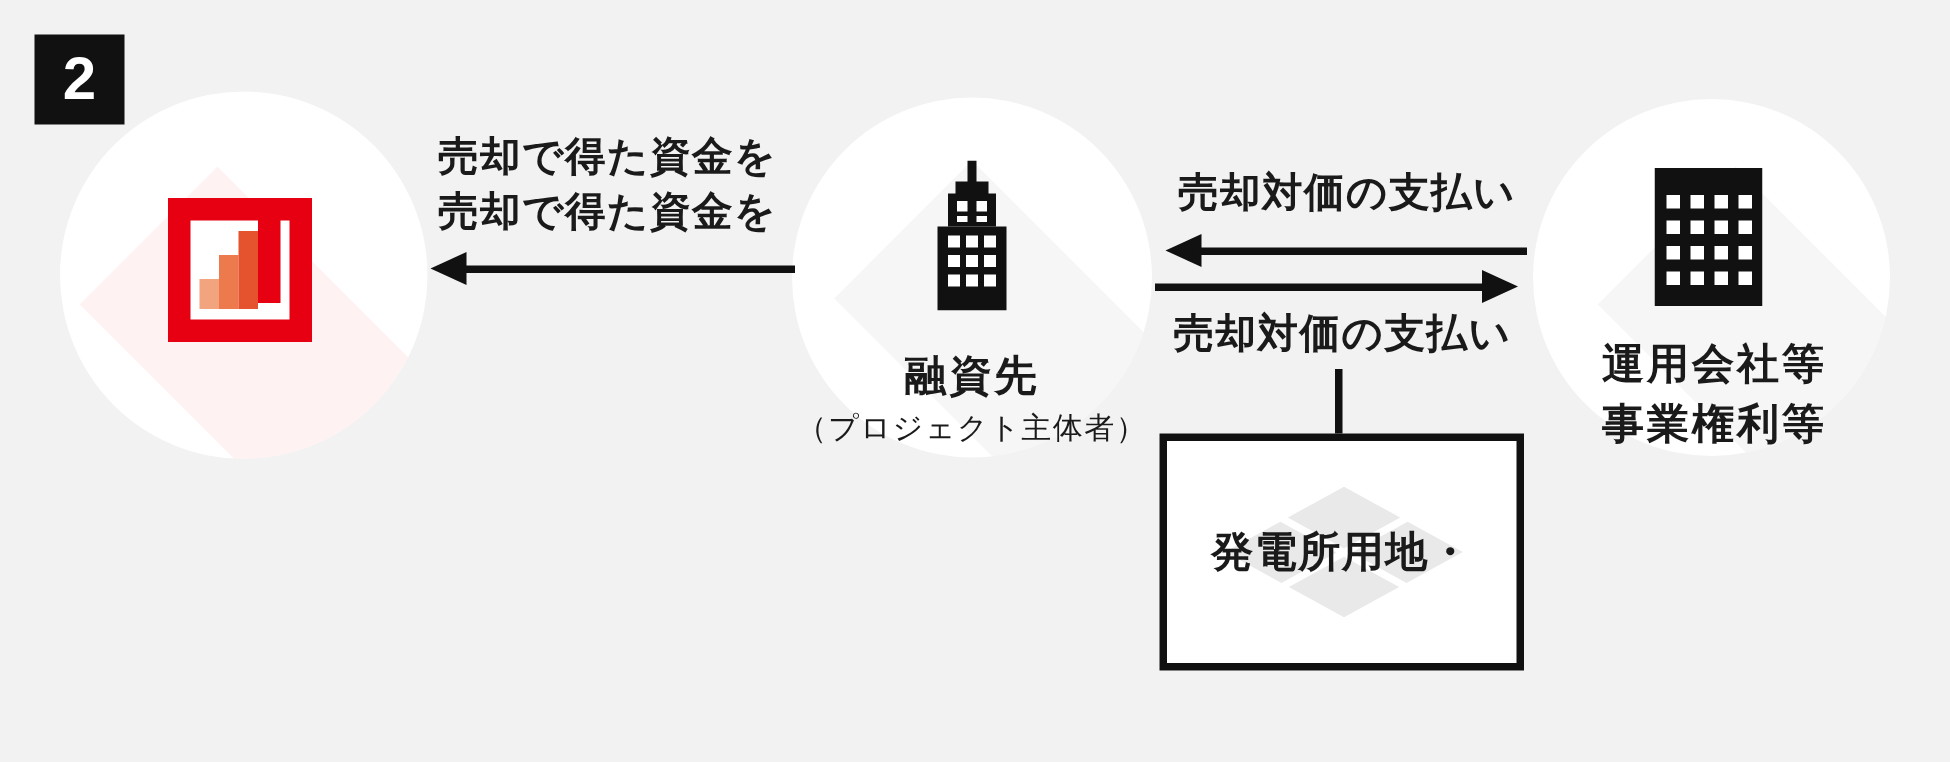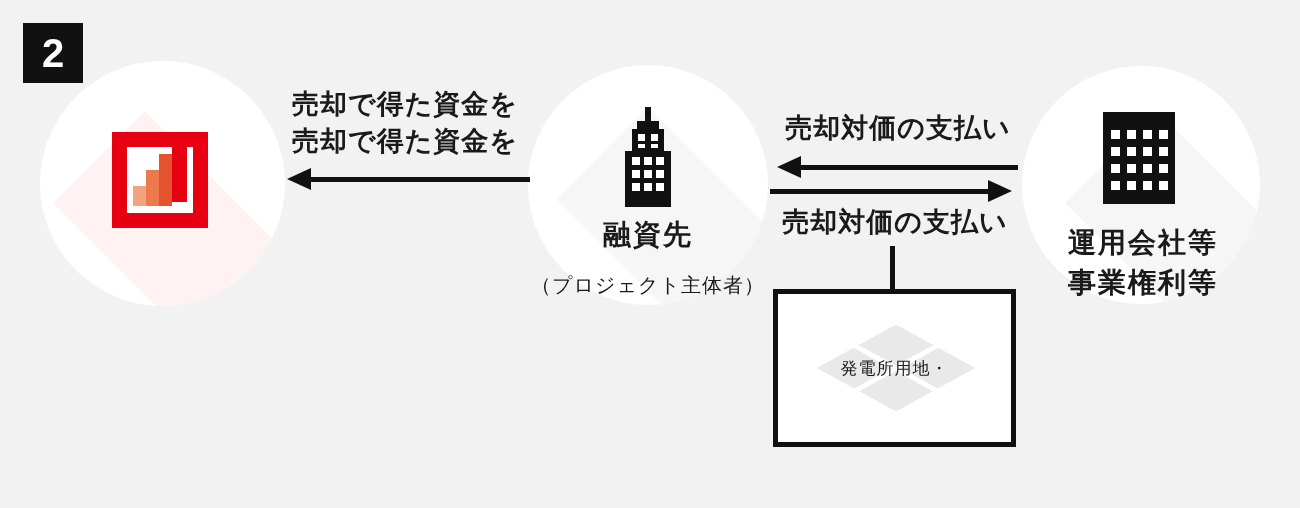--- a/index.html
+++ b/index.html
@@ -61,21 +61,21 @@
 
   .arrow-label{font-weight:700;font-size:27px;text-align:center;line-height:37px;z-index:3;letter-spacing:1px;}
 
   
   .connector{left:890px;top:246px;width:5px;height:46px;background:#111;z-index:2;}
   .asset-box{
     left:773px;top:289px;width:243px;height:158px;box-sizing:border-box;
     border:5px solid #111;background:#fff;z-index:3;
     display:flex;flex-direction:column;align-items:center;justify-content:center;
   }
-  .asset-box .l1,.asset-box .l3{font-weight:400;font-size:17px;z-index:1;letter-spacing:1px;}
+  .asset-box .l1,.asset-box .l3{font-weight:700;font-size:28px;z-index:1;letter-spacing:1px;}
   .asset-box .l2{font-weight:400;font-size:20px;margin:9px 0;z-index:1;}
   .panel-watermark{
     position:absolute;left:62px;top:18px;width:112px;height:112px;
     transform:scaleY(0.55) rotate(45deg);z-index:0;
     display:grid;grid-template-columns:1fr 1fr;grid-template-rows:1fr 1fr;gap:7px;
   }
   .panel-watermark span{background:#e9e9e9;}
 </style>
 </head>
 <body>
@@ -113,21 +113,21 @@
       <rect x="25" y="50" width="8" height="8"></rect>
       <rect x="37" y="50" width="8" height="8"></rect>
     <rect x="13" y="63" width="8" height="8"></rect>
       <rect x="25" y="63" width="8" height="8"></rect>
       <rect x="37" y="63" width="8" height="8"></rect>
     <rect x="13" y="76" width="8" height="8"></rect>
       <rect x="25" y="76" width="8" height="8"></rect>
       <rect x="37" y="76" width="8" height="8"></rect>
   </g>
 </svg>
-<div class="abs node-title" style="left:548px;top:216px;width:200px;">融資先</div>
+<div class="abs node-title" style="left:548px;top:232px;width:200px;">融資先</div>
 <div class="abs node-sub" style="left:518px;top:272px;width:260px;">（プロジェクト主体者）</div>
 
 <div class="abs circle right">
   <div class="wedge gray" style="left:135px;top:45px;"></div>
 </div>
 <svg class="abs icon-svg" style="left:1103px;top:112px;" width="72" height="92" viewBox="0 0 72 92">
   <rect x="0" y="0" width="72" height="92" fill="#111"></rect>
   <g fill="#fff">
     <rect x="8" y="18" width="9" height="9"></rect>
       <rect x="24" y="18" width="9" height="9"></rect>

